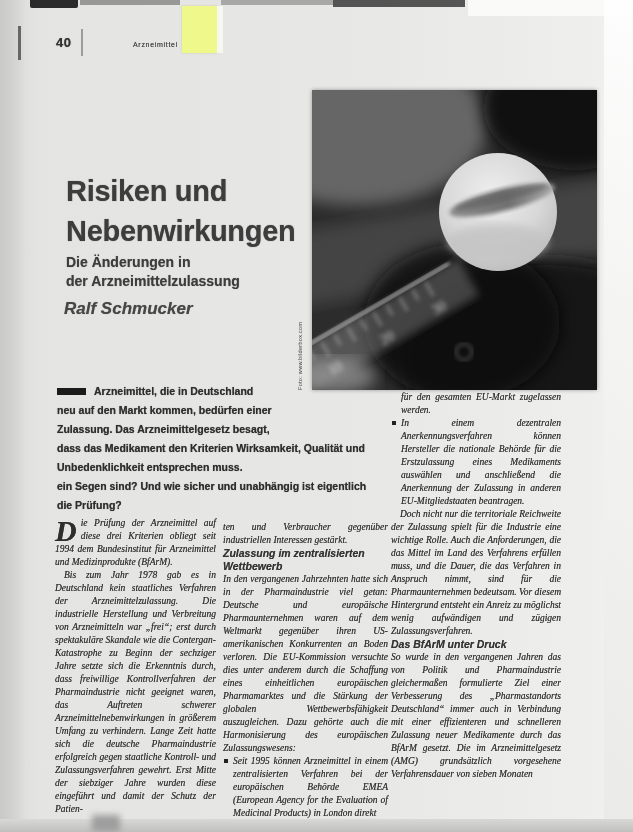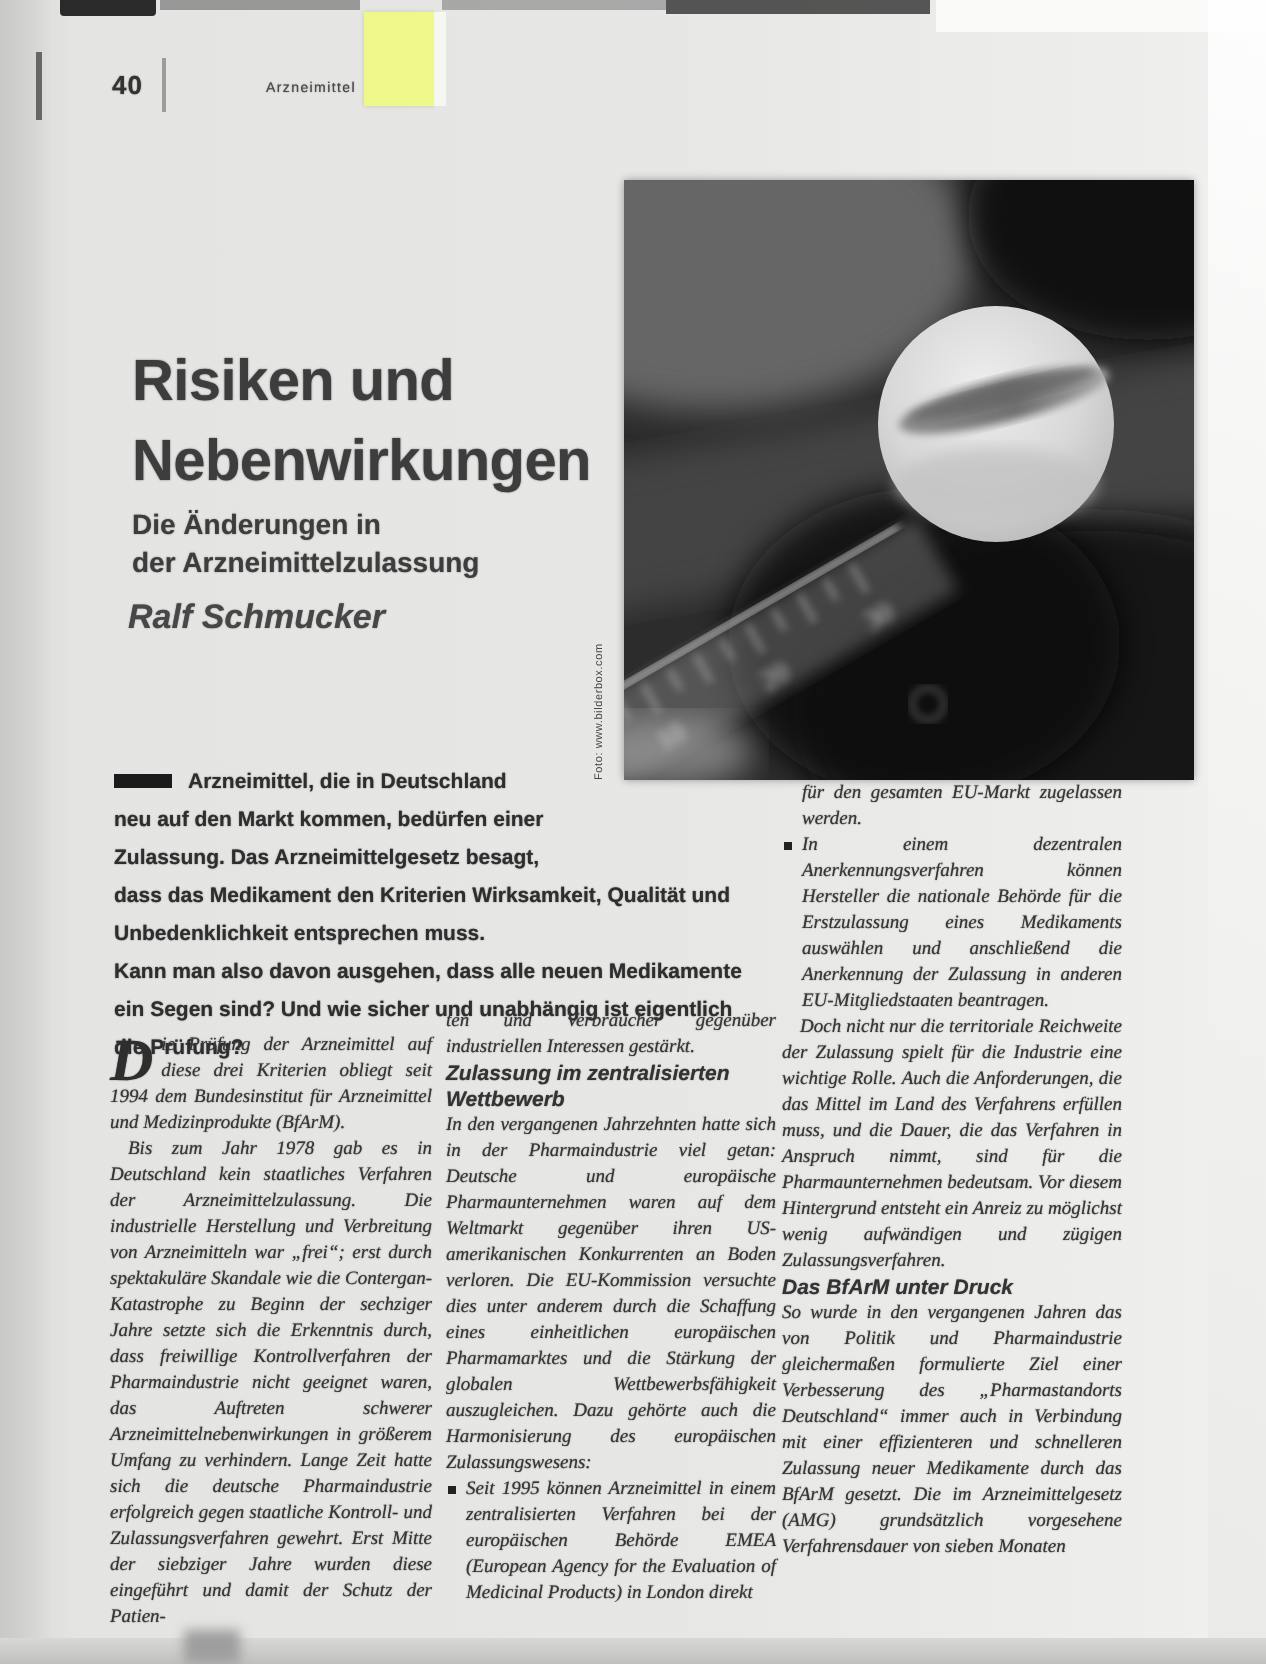--- a/index.html
+++ b/index.html
@@ -48,21 +48,21 @@
   
   .photo{left:312px;top:90px;width:285px;height:300px;box-shadow:0 0 4px rgba(0,0,0,.35);}
   .photo-caption{left:297px;top:290px;height:100px;font-size:5.5px;color:#454545;letter-spacing:.3px;
     writing-mode:vertical-rl;transform:rotate(180deg);}
 
   
   .col{font-family:"Liberation Serif",serif;font-size:9.5px;line-height:13px;color:#363636;
     text-align:justify;text-shadow:0 0 .65px rgba(50,50,50,.8);}
   .col p{margin:0;font-style:italic;}
   .col-left{left:55px;top:517px;width:161px;}
-  .col-mid{left:223px;top:505px;width:165px;}
+  .col-mid{left:223px;top:521px;width:165px;}
   .col-right{left:391px;top:391px;width:170px;}
   .ind{text-indent:9px;}
   .hang{padding-left:10px;}
   .dropcap{float:left;font-family:"Liberation Serif",serif;font-size:30px;line-height:25px;
     font-weight:bold;color:#2e2e2e;padding:1px 4px 0 0;}
   .col-head{font-family:"Liberation Sans",sans-serif;font-size:10.5px;line-height:13px;
     font-weight:bold;color:#333;margin:9px 0 4px;text-align:left;text-shadow:0 0 .6px rgba(50,50,50,.7);}
   .bullet{position:relative;padding-left:10px;}
   .sq{position:absolute;left:1px;top:4px;width:4px;height:4px;background:#222;}
 
@@ -163,21 +163,20 @@
     <div>Nebenwirkungen</div>
   </div>
   <div class="abs author">Ralf Schmucker</div>
 
   <div class="abs intro">
     <div><span class="intro-marker"></span><span>Arzneimittel, die in Deutschland</span></div>
     <div>neu auf den Markt kommen, bedürfen einer</div>
     <div>Zulassung. Das Arzneimittelgesetz besagt,</div>
     <div>dass das Medikament den Kriterien Wirksamkeit, Qualität und</div>
     <div>Unbedenklichkeit entsprechen muss.</div>
-    <div>Kann man also davon ausgehen, dass alle neuen Medikamente</div>
     <div>ein Segen sind? Und wie sicher und unabhängig ist eigentlich</div>
     <div>die Prüfung?</div>
   </div>
 
   <div class="abs col col-left">
     <p><span class="dropcap">D</span><span>ie Prüfung der Arzneimittel auf diese drei Kriterien obliegt seit 1994 dem Bundesinstitut für Arzneimittel und Medizinprodukte (BfArM).</span></p>
     <p class="ind">Bis zum Jahr 1978 gab es in Deutschland kein staatliches Verfahren der Arzneimittelzulassung. Die industrielle Herstellung und Verbreitung von Arzneimitteln war „frei“; erst durch spektakuläre Skandale wie die Contergan-Katastrophe zu Beginn der sechziger Jahre setzte sich die Erkenntnis durch, dass freiwillige Kontrollverfahren der Pharmaindustrie nicht geeignet waren, das Auftreten schwerer Arzneimittelnebenwirkungen in größerem Umfang zu verhindern. Lange Zeit hatte sich die deutsche Pharmaindustrie erfolgreich gegen staatliche Kontroll- und Zulassungsverfahren gewehrt. Erst Mitte der siebziger Jahre wurden diese eingeführt und damit der Schutz der Patien-</p>
   </div>
 
   <div class="abs col col-mid">

